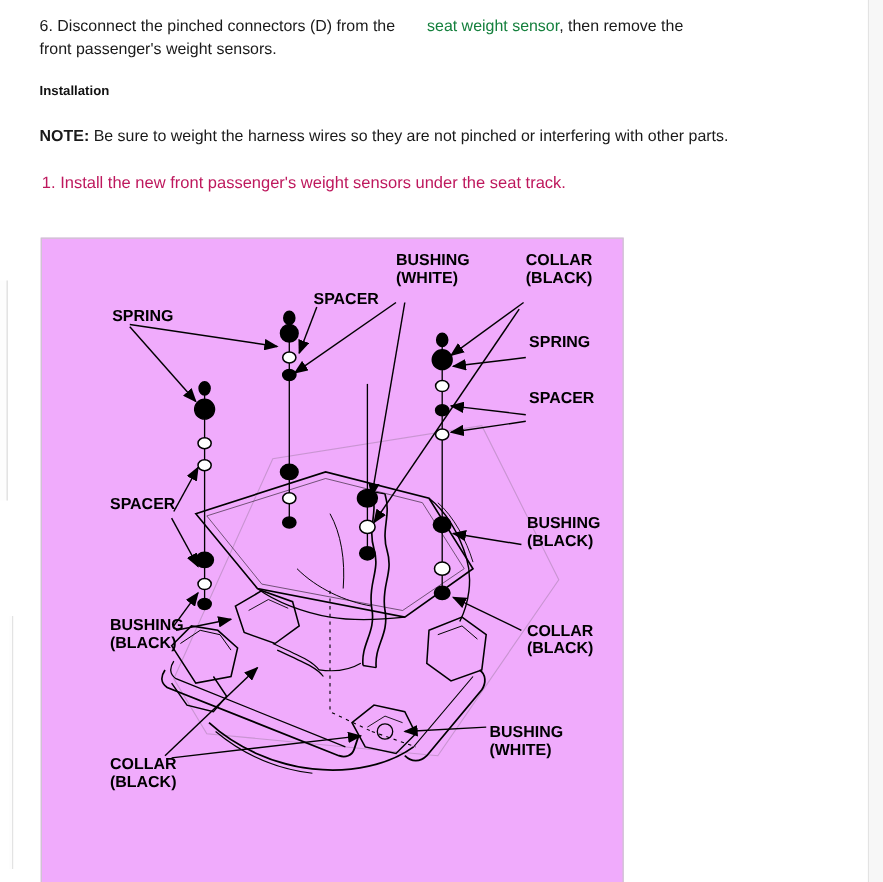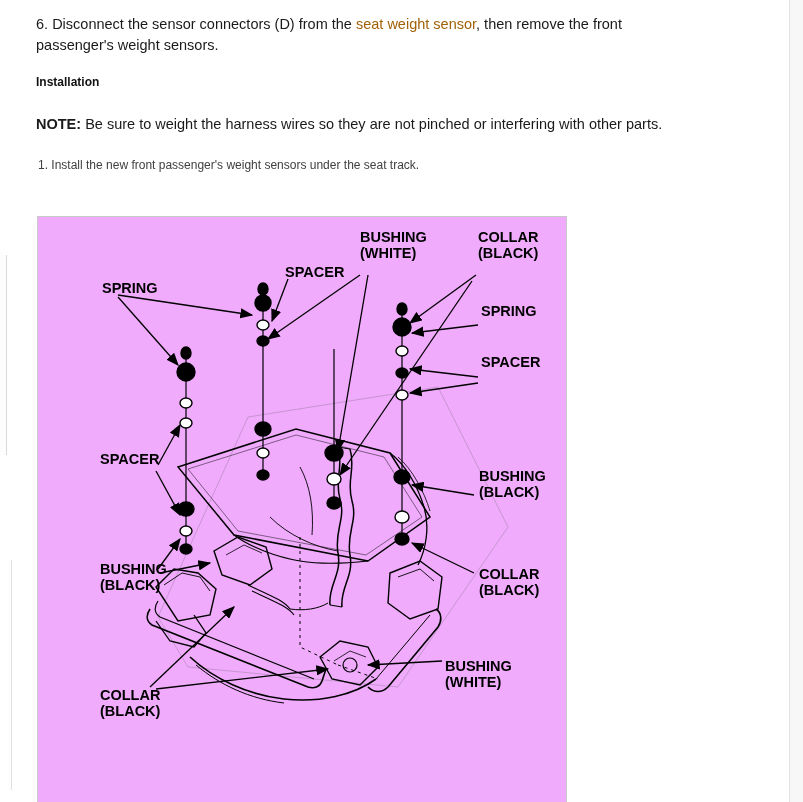--- a/index.html
+++ b/index.html
@@ -56,22 +56,23 @@
   .step-line {
     position: absolute;
     left: 36px;
     top: 14px;
     width: 600px;
     font-size: 14.5px;
     line-height: 21px;
     color: #1a1a1a;
   }
   .link {
-    color: #a16207;
+    color: #15803d;
     text-decoration: none;
+    margin-left: 25px;
   }
 
   .heading {
     position: absolute;
     left: 36px;
     top: 75px;
     font-size: 12px;
     font-weight: bold;
     color: #111;
   }
@@ -83,22 +84,22 @@
     font-size: 14.5px;
     color: #1a1a1a;
     width: 700px;
   }
   .note b { font-weight: bold; margin-top: 33px; }
 
   .step1 {
     position: absolute;
     left: 38px;
     top: 158px;
-    font-size: 12px;
-    color: #404040;
+    font-size: 15px;
+    color: #be185d;
   }
 
   .figure-box {
     position: absolute;
     left: 37px;
     top: 216px;
     width: 530px;
     height: 645px;
     border: 1px solid #c9c9c9;
     background: #f0abfc;
@@ -197,21 +198,21 @@
 <div class="page">
 
   <div class="right-strip"></div>
   <div class="left-edge-top"></div>
   <div class="left-edge-bottom"></div>
 
   <div class="content">
 
     <div class="step-line">
       <span>6.</span>
-      <span>Disconnect the sensor connectors (D) from the </span><a class="link" href="#">seat weight sensor</a><span>, then remove the front passenger's weight sensors.</span>
+      <span>Disconnect the pinched connectors (D) from the </span><a class="link" href="#">seat weight sensor</a><span>, then remove the front passenger's weight sensors.</span>
     </div>
 
     <div class="heading">Installation</div>
 
     <div class="note">
       <b>NOTE:</b><span> Be sure to weight the harness wires so they are not pinched or interfering with other parts.</span>
     </div>
 
     <div class="step1">1. Install the new front passenger's weight sensors under the seat track.</div>
 

